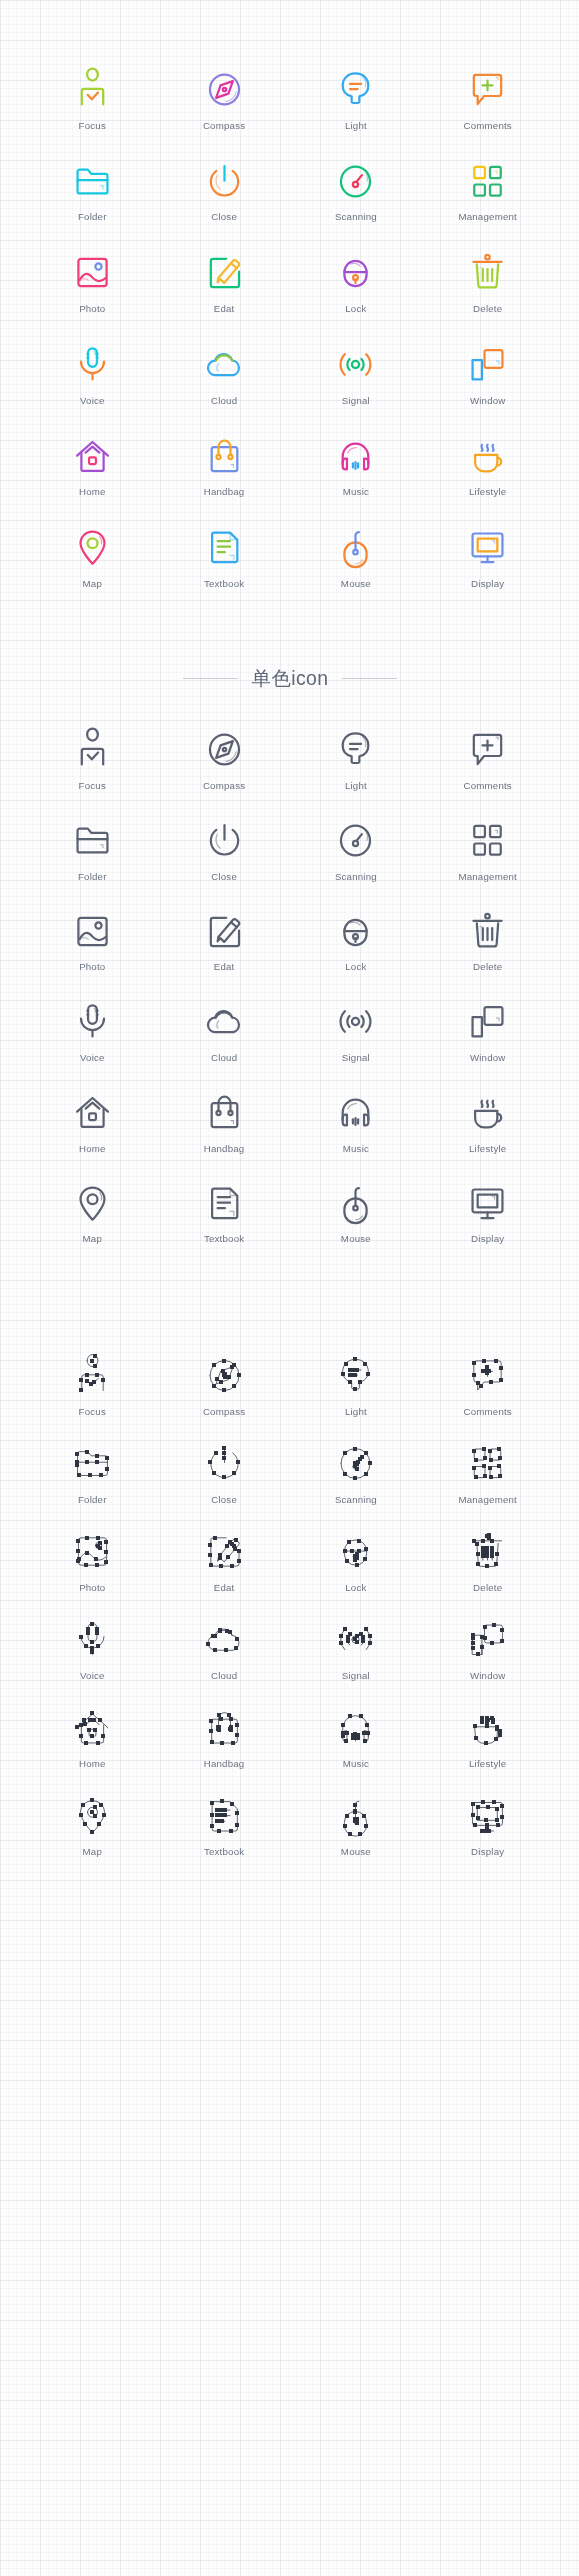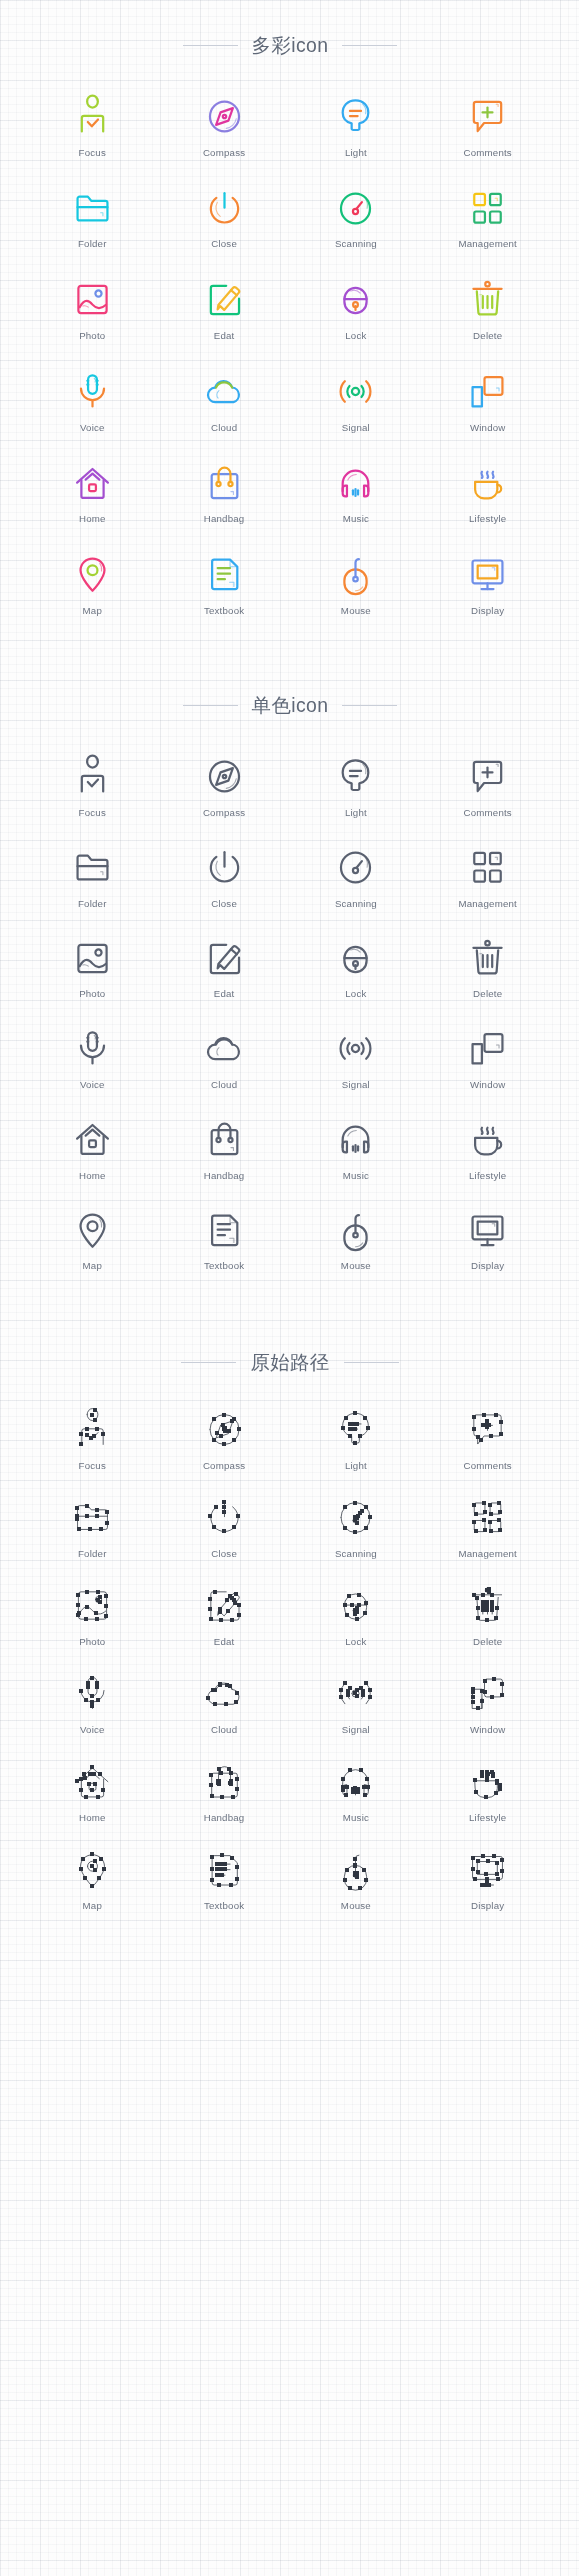--- a/index.html
+++ b/index.html
@@ -101,25 +101,20 @@
     background: #2f3540;
     transform: translate(-50%, -50%);
   }
 </style>
 </head>
 <body>
 
 <div class="page">
 
   <div class="sec-colorful">
-    <div class="section-head">
-      <span class="rule"></span>
-      <span class="title">多彩icon</span>
-      <span class="rule"></span>
-    </div>
     <div class="grid color" id="grid-color">
         <div class="cell">
           <div class="glyph">
             <svg viewBox="0 0 48 48" fill="none">
               <path d="M24 6.5 m-6.3 0 a6.3 7 0 1 0 12.6 0 a6.3 7 0 1 0 -12.6 0" stroke="#a3d234" stroke-width="2.6" stroke-linecap="round" stroke-linejoin="round" fill="none"></path>
               <path d="M11.5 41.5 L11.5 25.8 a2.6 2.6 0 0 1 2.6 -2.6 L33.9 23.2 a2.6 2.6 0 0 1 2.6 2.6 L36.5 41.5" stroke="#a3d234" stroke-width="2.6" stroke-linecap="round" stroke-linejoin="round" fill="none"></path>
               <path d="M18.5 30.5 L23.2 35.5 L30.5 27.5" stroke="#f58634" stroke-width="2.6" stroke-linecap="round" stroke-linejoin="round" fill="none"></path>
               <path d="M27.8 3.2 a5.6 5.6 0 0 1 1.4 6.6" stroke="#a3d234" stroke-width="1.2" stroke-linecap="round" stroke-linejoin="round" fill="none" opacity="0.55"></path>
             </svg>
           </div>
@@ -667,25 +662,20 @@
               <path d="M12.5 13.5 L35.5 13.5 L35.5 28.5 L12.5 28.5 Z" stroke="#5a6170" stroke-width="2.6" stroke-linecap="round" stroke-linejoin="round" fill="none"></path>
               <path d="M29.5 16 L32.5 16 L32.5 19" stroke="#5a6170" stroke-width="1.2" stroke-linecap="round" stroke-linejoin="round" fill="none" opacity="0.55"></path>
             </svg>
           </div>
           <div class="cap">Display</div>
         </div>
       </div>
   </div>
 
   <div class="sec-path">
-    <div class="section-head">
-      <span class="rule"></span>
-      <span class="title">原始路径</span>
-      <span class="rule"></span>
-    </div>
     <div class="grid path" id="grid-path">
         <div class="cell">
           <div class="glyph">
             <div class="pathwrap">
               <div class="skel">
                 <svg viewBox="0 0 48 48" fill="none">
                   <path d="M24 6.5 m-6.3 0 a6.3 7 0 1 0 12.6 0 a6.3 7 0 1 0 -12.6 0" stroke="#2f3540" stroke-width="0.9" fill="none" stroke-linecap="round" stroke-linejoin="round"></path>
                   <path d="M11.5 41.5 L11.5 25.8 a2.6 2.6 0 0 1 2.6 -2.6 L33.9 23.2 a2.6 2.6 0 0 1 2.6 2.6 L36.5 41.5" stroke="#2f3540" stroke-width="0.9" fill="none" stroke-linecap="round" stroke-linejoin="round"></path>
                   <path d="M18.5 30.5 L23.2 35.5 L30.5 27.5" stroke="#2f3540" stroke-width="0.9" fill="none" stroke-linecap="round" stroke-linejoin="round"></path>
                 </svg>

